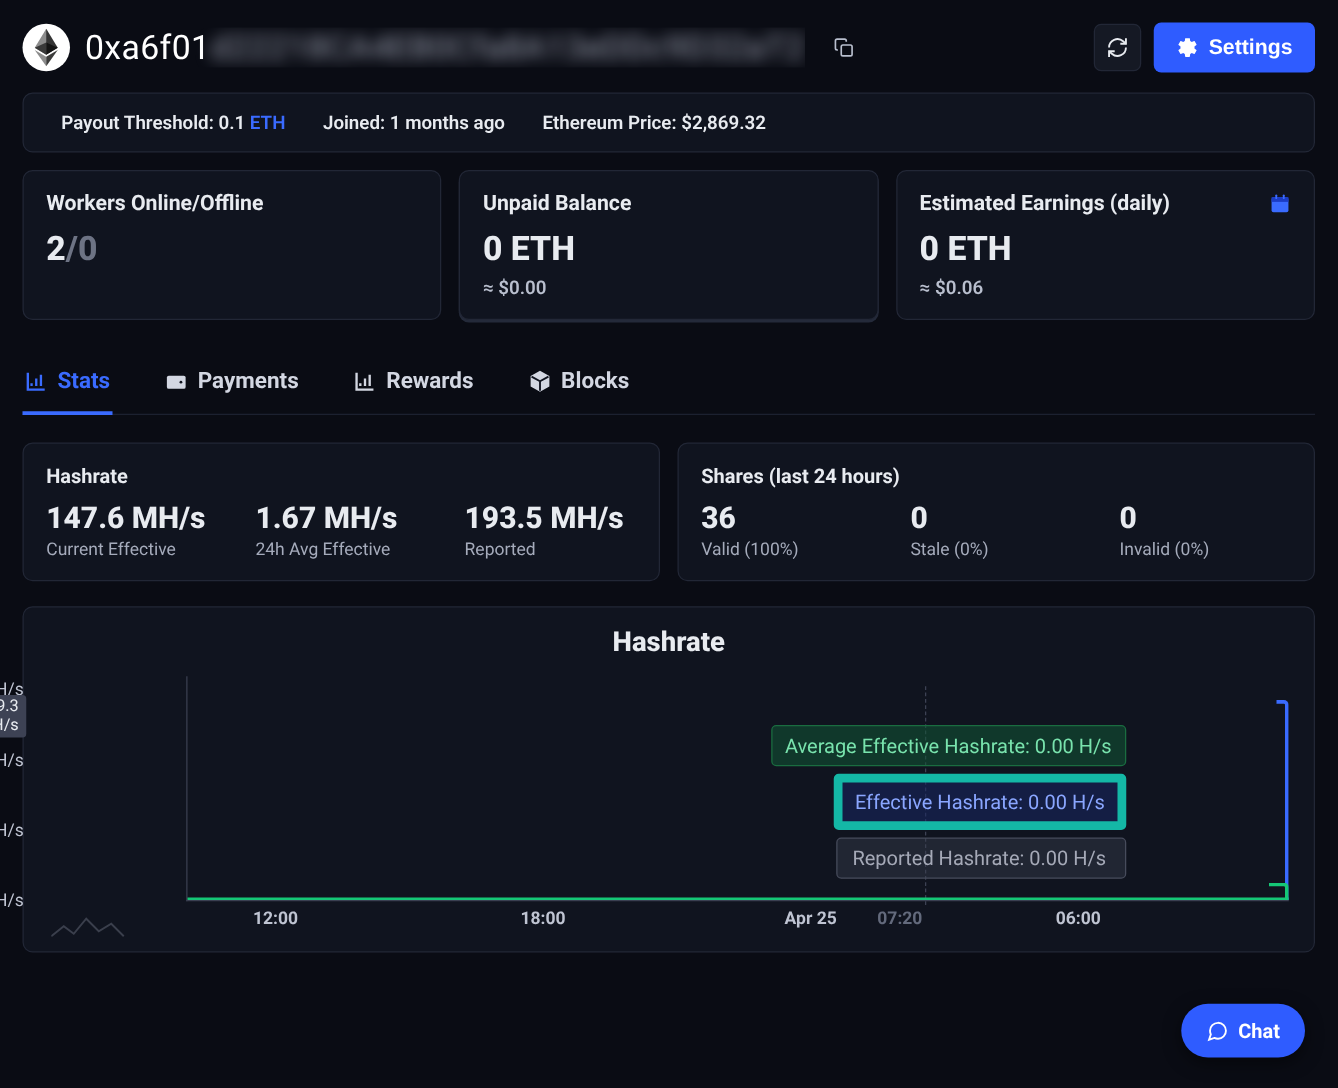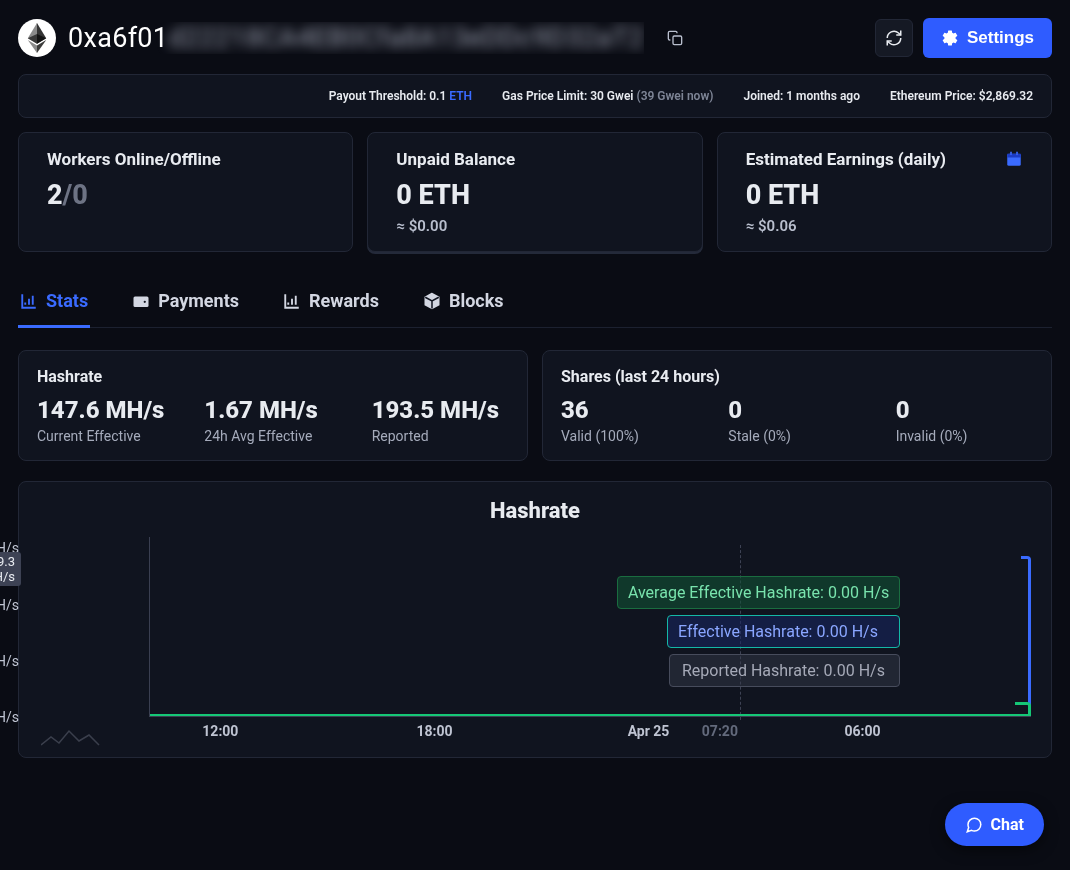--- a/index.html
+++ b/index.html
@@ -70,43 +70,42 @@
     display: flex;
     align-items: center;
     gap: 8px;
     cursor: pointer;
   }
 
   .info-bar {
     background: #10141f;
     border: 1px solid #222736;
     border-radius: 8px;
-    padding: 14px 18px;
+    padding: 14px 30px;
     display: flex;
     gap: 30px;
-    font-size: 12px;
+    font-size: 15px;
     font-weight: 600;
     margin-bottom: 14px;
     flex-wrap: wrap;
-    justify-content: flex-end;
   }
   .info-bar .muted { color: #7e8596; }
   .info-bar .eth-link { color: #3a6bff; }
 
   .stat-cards {
     display: grid;
     grid-template-columns: repeat(3, 1fr);
     gap: 14px;
     margin-bottom: 28px;
   }
   .card {
     background: #10141f;
     border: 1px solid #222736;
     border-radius: 8px;
-    padding: 16px 28px;
+    padding: 16px 18px;
   }
   .card.highlight { box-shadow: 0 2px 0 0 #242a3a; }
   .card-title {
     font-size: 17px;
     font-weight: 700;
     margin-bottom: 10px;
     display: flex;
     align-items: center;
     gap: 6px;
   }
@@ -243,21 +242,21 @@
     flex-direction: column;
     gap: 6px;
     font-size: 16px;
   }
   .tt {
     padding: 6px 10px;
     border-radius: 4px;
     white-space: nowrap;
   }
   .tt.gn { background: rgba(17,86,52,0.55); color:#79e3ad; border:1px solid #1a6d40;}
-  .tt.bl { background: rgba(24,39,99,0.55); color:#8aa6ff; border:1px solid #14b8a6;}
+  .tt.bl { background: rgba(24,39,99,0.55); color:#8aa6ff; border:7px solid #14b8a6;}
   .tt.gy { background: rgba(55,60,75,0.45); color:#a5a9b7; border:1px solid #474c5c;}
   .x-axis {
     position: relative;
     height: 24px;
     margin-left: 120px;
     margin-top: 6px;
     font-size: 14px;
     color: #bfc4d2;
   }
   .x-tick { position: absolute; transform: translateX(-50%); font-weight: bold; }
@@ -340,25 +339,20 @@
       <span>Settings</span>
     </button>
   </div>
 </div>
 
 <div class="info-bar">
   <span>
     <span>Payout Threshold:</span>
     <span>0.1</span>
     <span class="eth-link">ETH</span>
-  </span>
-  <span>
-    <span>Gas Price Limit:</span>
-    <span>30 Gwei</span>
-    <span class="muted">(39 Gwei now)</span>
   </span>
   <span>
     <span>Joined:</span>
     <span>1 months ago</span>
   </span>
   <span>
     <span>Ethereum Price:</span>
     <span>$2,869.32</span>
   </span>
 </div>

